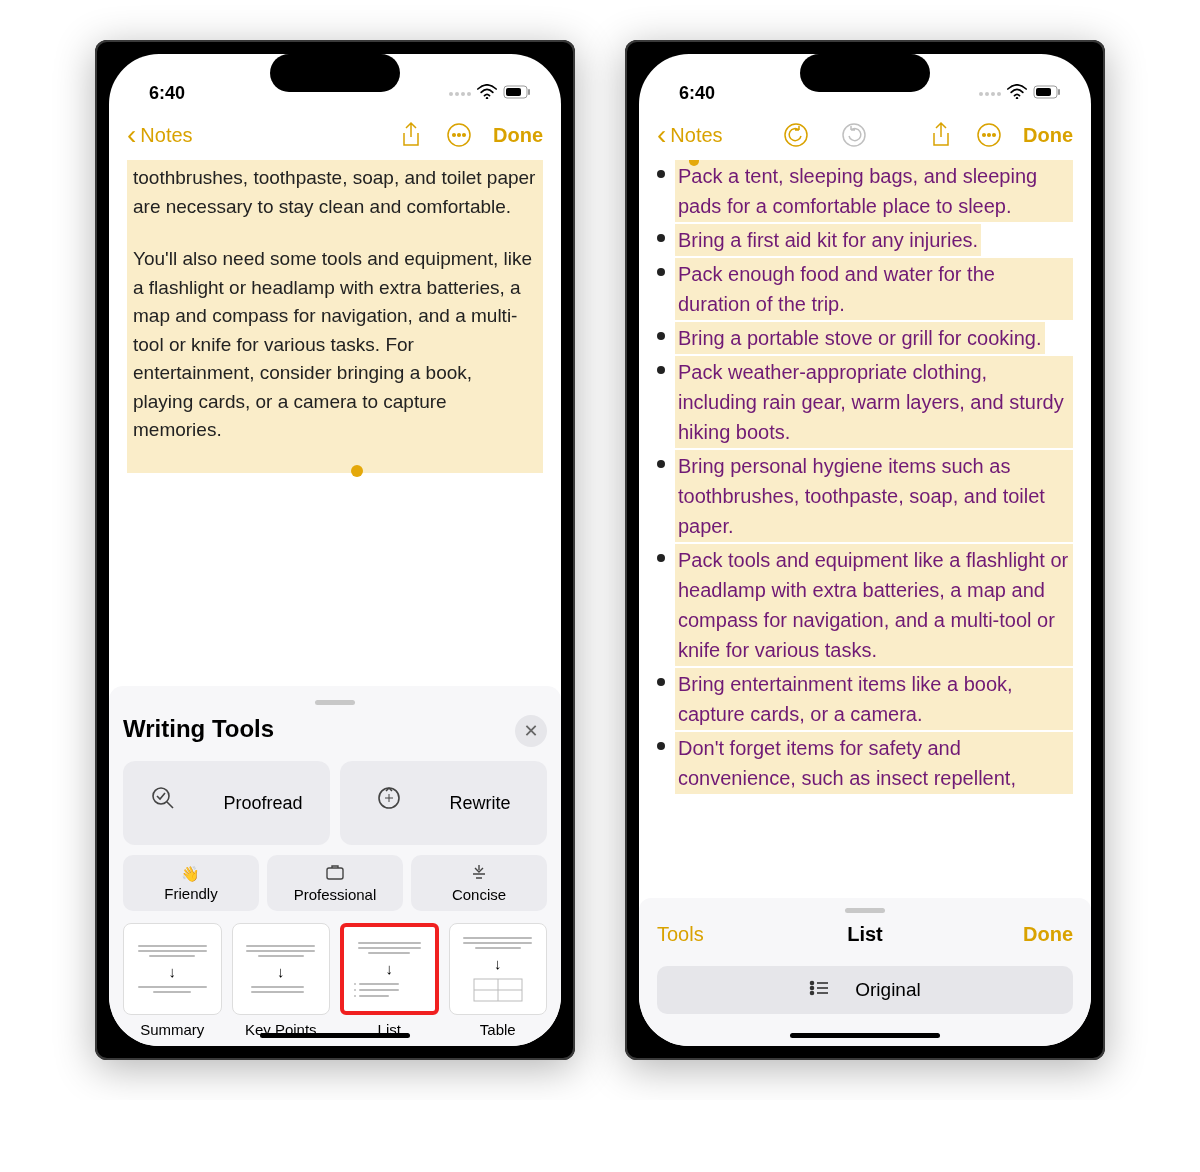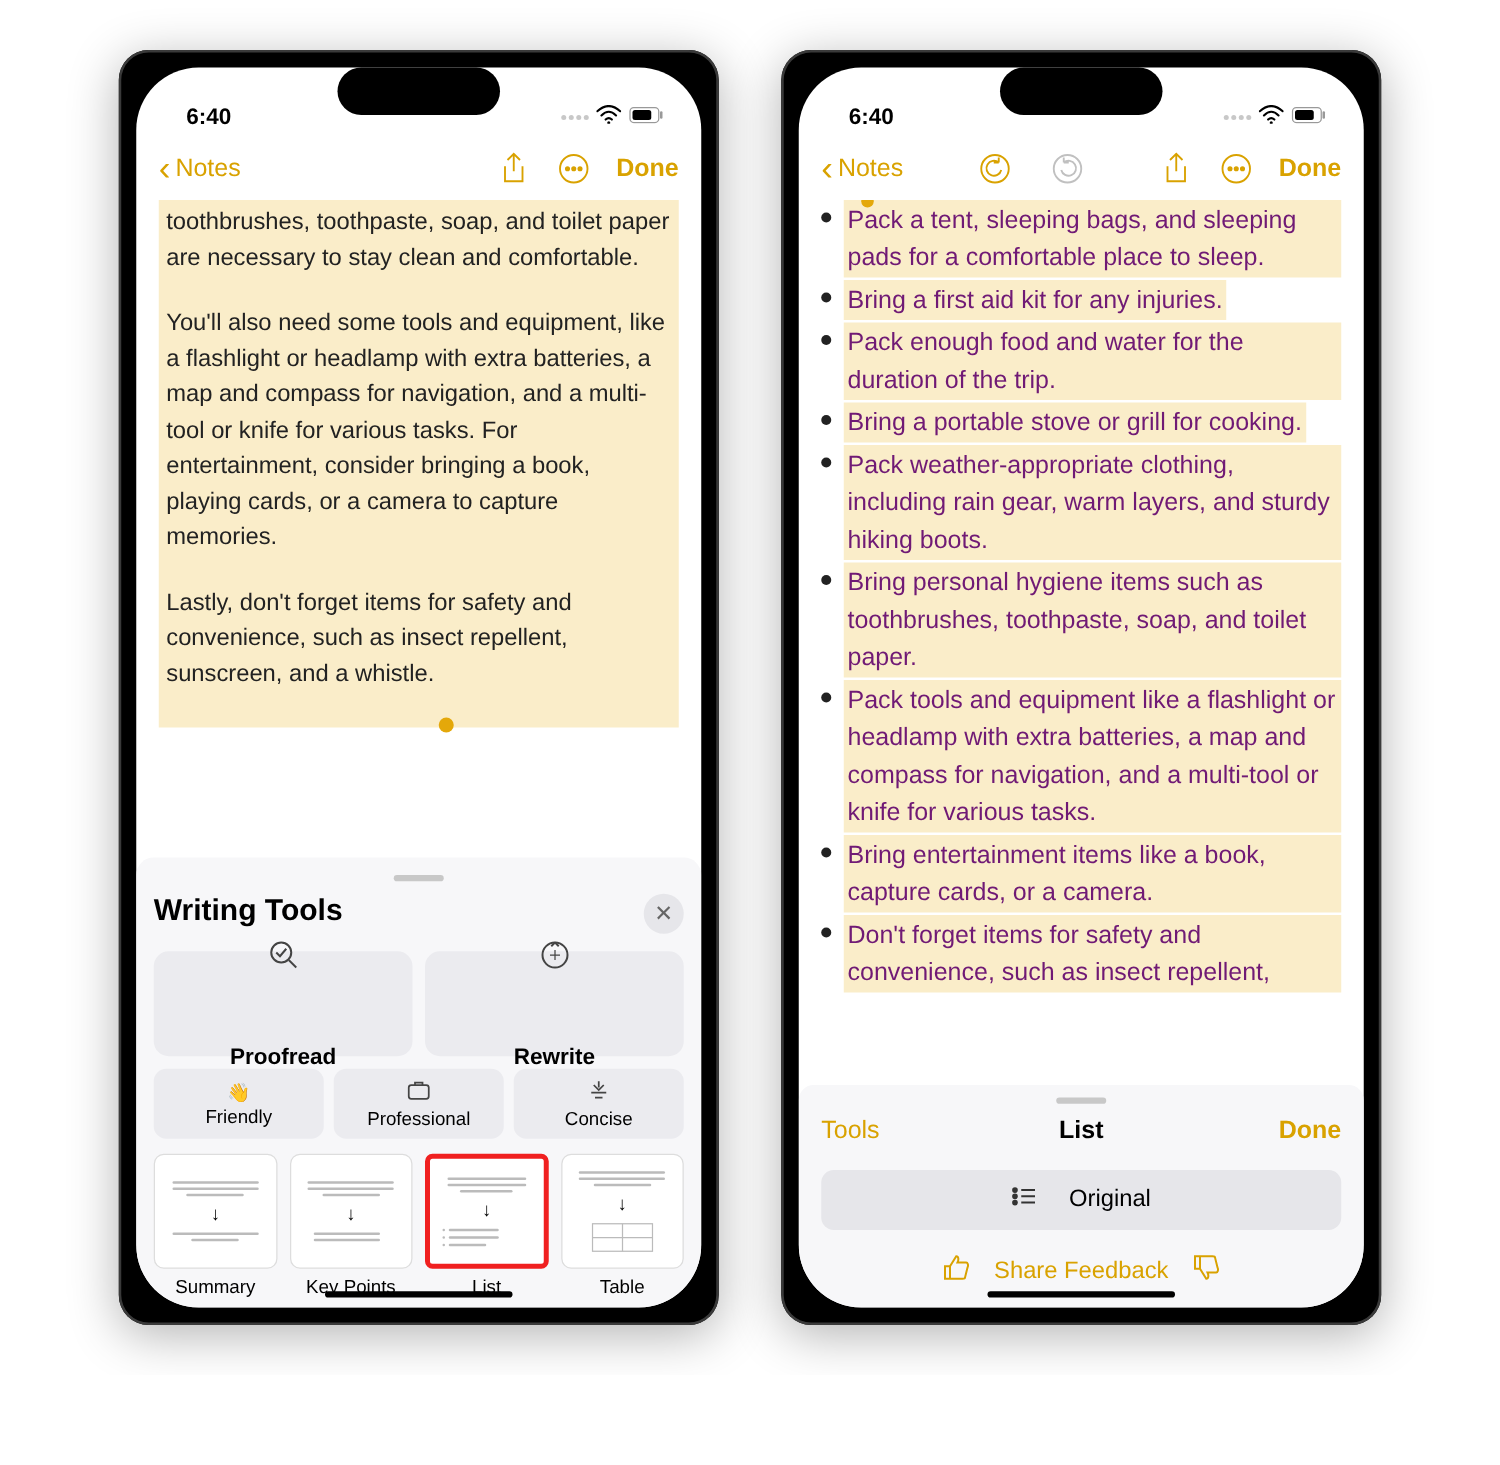--- a/index.html
+++ b/index.html
@@ -9,21 +9,21 @@
     justify-content: center;
     align-items: flex-start;
     padding: 40px;
     background: #fff;
     font-family: -apple-system, "SF Pro Text", "Helvetica Neue", Arial, sans-serif;
   }
   .phone {
     width: 480px;
     height: 1020px;
     background: #000;
-    border-radius: 24px;
+    border-radius: 12px;
     padding: 14px;
     box-shadow: 0 8px 40px rgba(0,0,0,0.3), inset 0 0 0 2px #3a3a3a;
     position: relative;
   }
   .screen {
     width: 100%;
     height: 100%;
     background: #fff;
     border-radius: 50px;
     overflow: hidden;
@@ -109,22 +109,22 @@
   }
   .panel-title { font-size:24px; font-weight:700; }
   .close-btn {
     width:32px; height:32px; border-radius:50%;
     background:#e6e6ea; display:flex; align-items:center; justify-content:center;
     color:#666; font-size:18px;
   }
   .row-2 { display:flex; gap:10px; margin-bottom:10px; }
   .big-btn {
     flex:1; background:#ebebef; border-radius:12px;
-    display:flex; flex-direction:column; align-items:center; justify-content:center;
-    height:84px; font-size:18px; font-weight:700;gap:47px;
+    display:flex; flex-direction:row; align-items:center; justify-content:center;
+    height:84px; font-size:18px; font-weight:400;gap:47px;
   }
   .big-btn .ic { margin-bottom:6px; }
   .row-3 { display:flex; gap:8px; margin-bottom:12px; }
   .small-btn {
     flex:1; background:#ebebef; border-radius:10px;
     display:flex; flex-direction:column; align-items:center; justify-content:center;
     height:56px; font-size:15px; font-weight:500;
   }
   .small-btn .ic { margin-bottom:2px; }
   .row-4 { display:flex; gap:10px; }
@@ -239,21 +239,20 @@
             </svg>
         </span>
         <span class="accent done">Done</span>
       </div>
     </div>
 
     <div class="content">
       <div class="highlight-block">
         <p>toothbrushes, toothpaste, soap, and toilet paper are necessary to stay clean and comfortable.</p>
         <p>You'll also need some tools and equipment, like a flashlight or headlamp with extra batteries, a map and compass for navigation, and a multi-tool or knife for various tasks. For entertainment, consider bringing a book, playing cards, or a camera to capture memories.</p>
-        <p>Lastly, don't forget items for safety and convenience, such as insect repellent, sunscreen, and a whistle.</p>
         <span class="caret-dot" style="left:224px; bottom:-4px;"></span>
       </div>
     </div>
 
     <div class="panel">
       <div class="grabber"></div>
       <div class="panel-head">
         <span class="panel-title">Writing Tools</span>
         <span class="close-btn">
           <span>✕</span>
@@ -496,29 +495,16 @@
               <circle cx="3" cy="4" r="1.5" fill="#333"></circle>
               <line x1="8" y1="4" x2="19" y2="4"></line>
               <circle cx="3" cy="9" r="1.5" fill="#333"></circle>
               <line x1="8" y1="9" x2="19" y2="9"></line>
               <circle cx="3" cy="14" r="1.5" fill="#333"></circle>
               <line x1="8" y1="14" x2="19" y2="14"></line>
             </svg>
         </span>
         <span>Original</span>
       </div>
-      <div class="feedback-row">
-        <span>
-          <svg width="24" height="24" viewBox="0 0 24 24" stroke="#d9a200" fill="none" stroke-width="1.6">
-              <path d="M7 11 V21 H3 V11 Z M7 11 L12 3 C14 3 14 6 13 8 H20 C21 8 22 10 21 12 L19 20 C19 21 18 21 17 21 H7"></path>
-            </svg>
-        </span>
-        <span>Share Feedback</span>
-        <span>
-          <svg width="24" height="24" viewBox="0 0 24 24" stroke="#d9a200" fill="none" stroke-width="1.6" style="transform:scaleY(-1)">
-              <path d="M7 11 V21 H3 V11 Z M7 11 L12 3 C14 3 14 6 13 8 H20 C21 8 22 10 21 12 L19 20 C19 21 18 21 17 21 H7"></path>
-            </svg>
-        </span>
-      </div>
     </div>
     <div class="home-ind"></div>
   </div>
 </div>
 
 </body></html>

